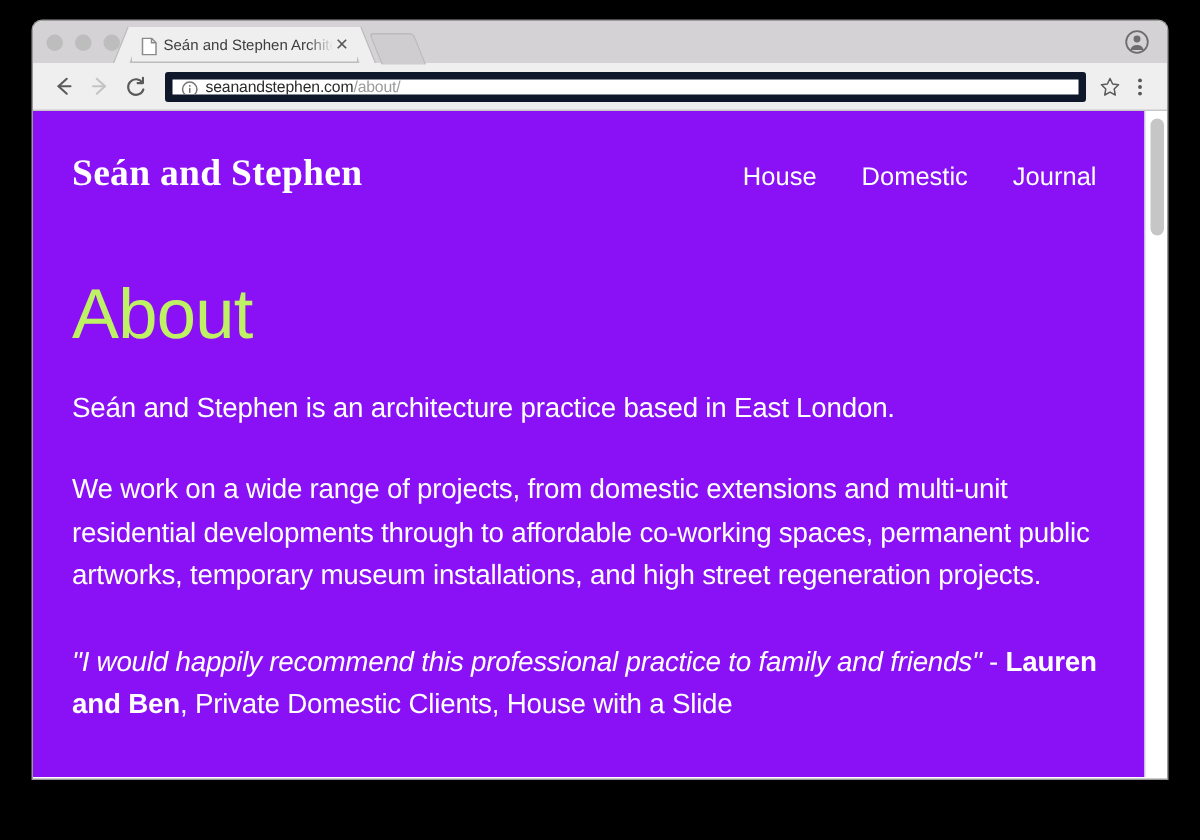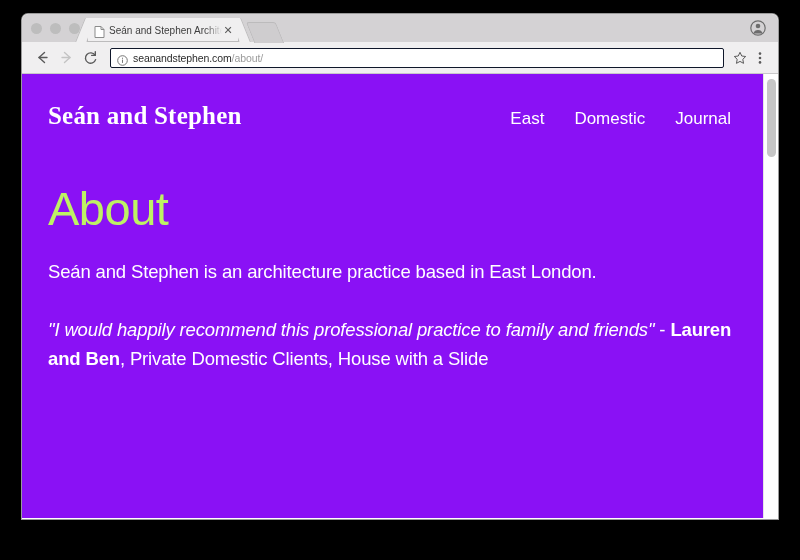--- a/index.html
+++ b/index.html
@@ -147,21 +147,21 @@
     display: flex;
     align-items: center;
     justify-content: center;
     flex: 0 0 auto;
   }
   #omnibox {
     flex: 1 1 auto;
     height: 20px;
     margin: 0 6px 0 8px;
     background: #ffffff;
-    border: 1px solid #0f172a;
+    border: 5px solid #0f172a;
     border-radius: 2px;
     display: flex;
     align-items: center;
     padding: 0 6px;
     box-sizing: border-box;
     overflow: hidden;
   }
   #info-icon {
     flex: 0 0 auto;
     width: 11px;
@@ -359,30 +359,31 @@
     </span>
   </div>
 
   <div id="viewport">
 
     <div id="page-content">
 
       <div id="site-header">
         <div id="site-logo">Seán and Stephen</div>
         <nav id="site-nav">
-          <a class="nav-link" href="#">East</a>
+          <a class="nav-link" href="#">House</a>
           <a class="nav-link" href="#">Domestic</a>
           <a class="nav-link" href="#">Journal</a>
         </nav>
       </div>
 
       <h1 id="page-title">About</h1>
 
       <p class="body-para">Seán and Stephen is an architecture practice based in East London.</p>
 
+      <p class="body-para">We work on a wide range of projects, from domestic extensions and multi-unit residential developments through to affordable co-working spaces, permanent public artworks, temporary museum installations, and high street regeneration projects.</p>
 
       <p class="body-para quote-para"><em>"I would happily recommend this professional practice to family and friends"</em><span>  - </span><strong>Lauren and Ben</strong><span>, Private Domestic Clients, House with a Slide</span></p>
     </div>
 
     <div id="scrollbar-track">
       <div id="scrollbar-thumb"></div>
     </div>
   </div>
 </div>
 

